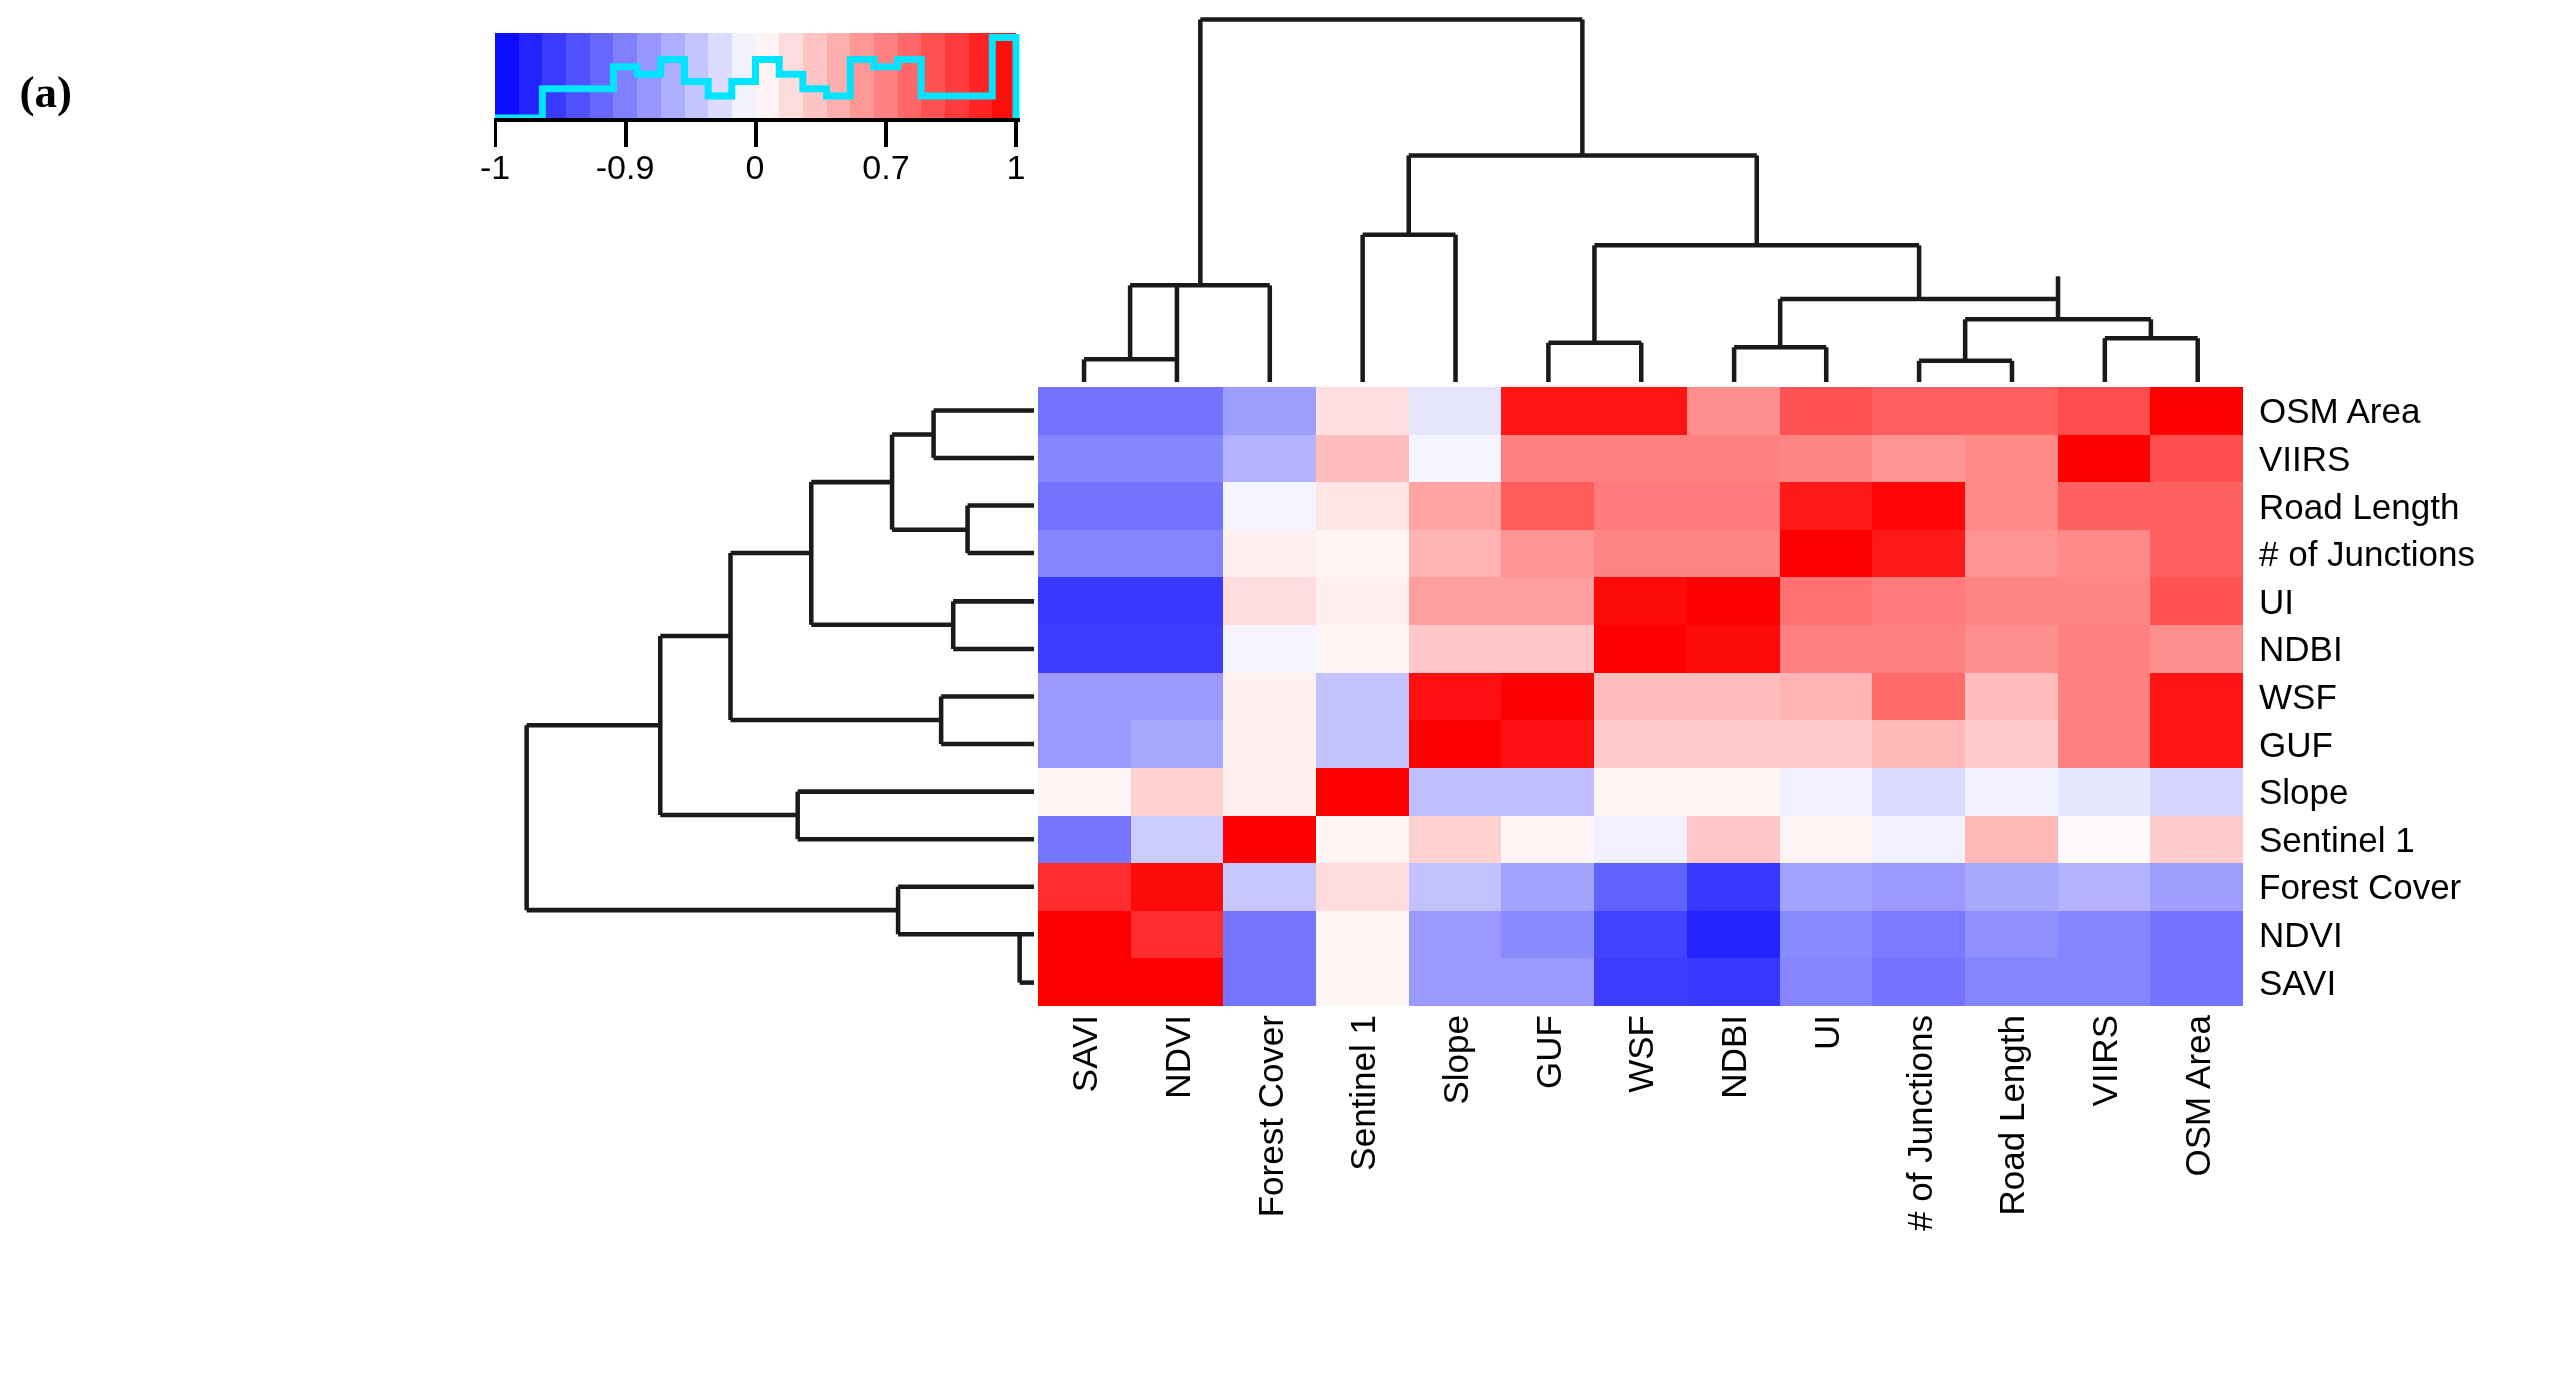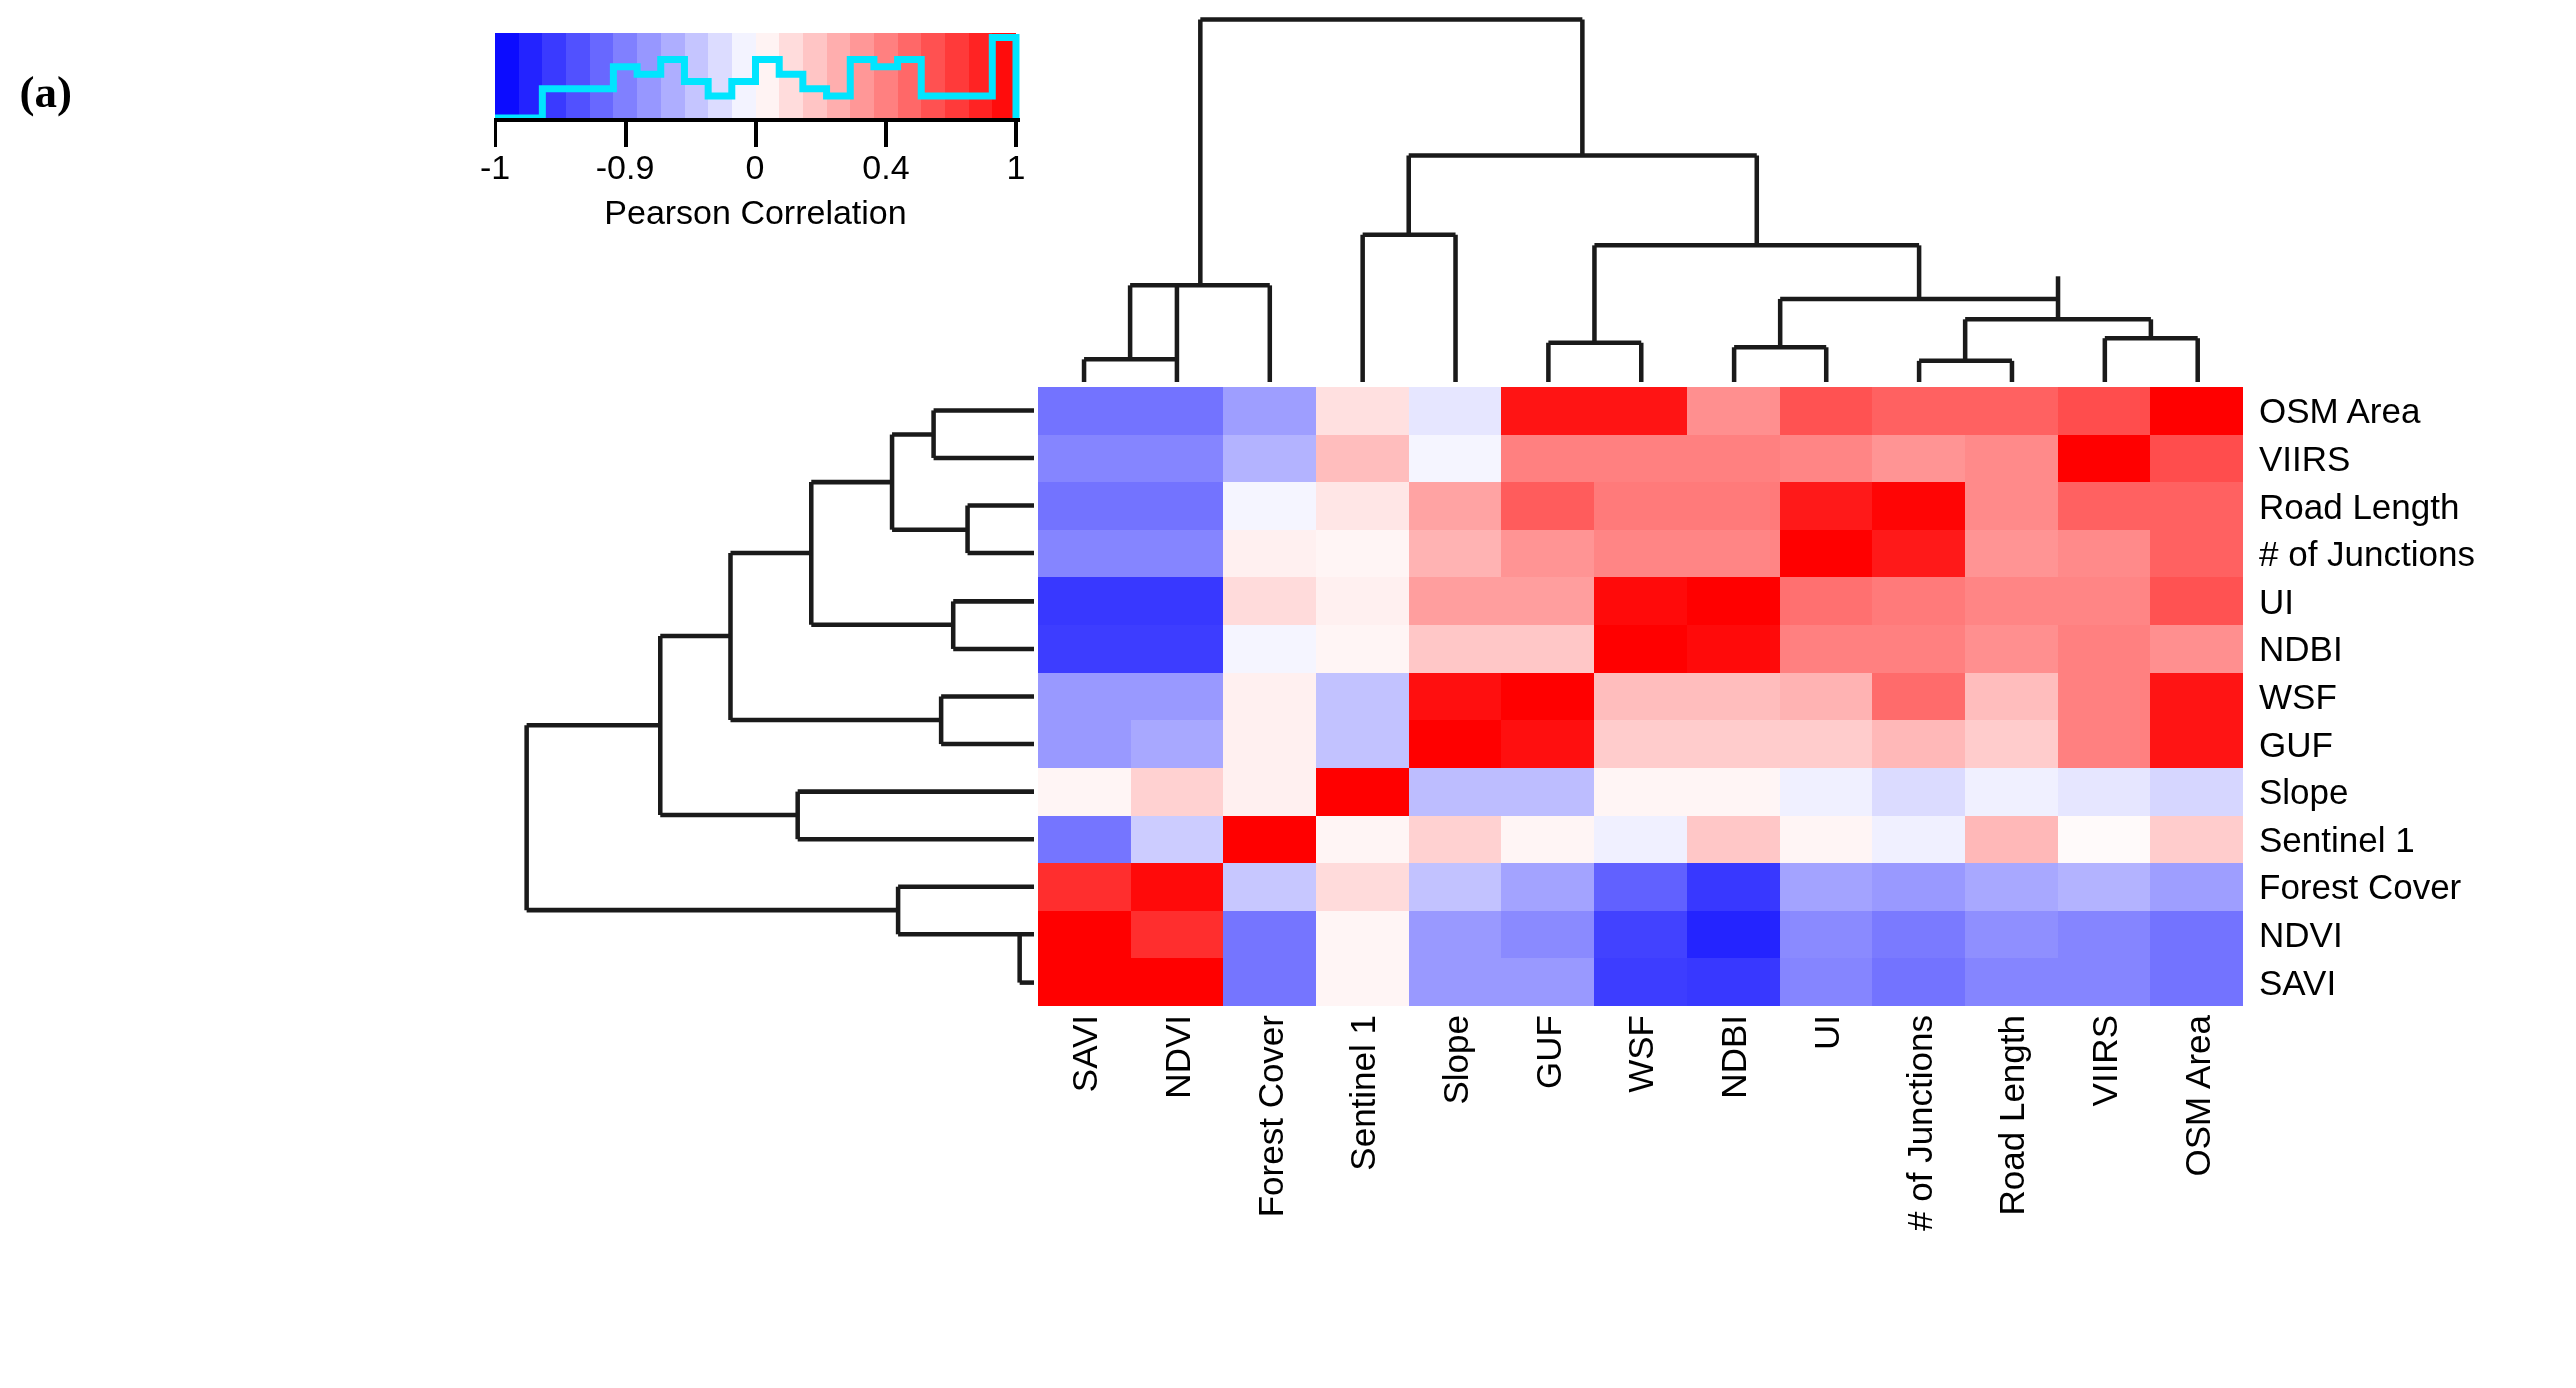--- a/index.html
+++ b/index.html
@@ -198,25 +198,24 @@
   </div>
   <div id="key-axis-line"></div>
   <div id="key-ticks">
       <div class="key-tick" style="left: -1.5px;"></div>
       <div class="key-tick-label" style="left: 0px;">-1</div>
       <div class="key-tick" style="left: 129px;"></div>
       <div class="key-tick-label" style="left: 130px;">-0.9</div>
       <div class="key-tick" style="left: 259px;"></div>
       <div class="key-tick-label" style="left: 260px;">0</div>
       <div class="key-tick" style="left: 389px;"></div>
-      <div class="key-tick-label" style="left: 391px;">0.4</div>
+      <div class="key-tick-label" style="left: 391px;">0.7</div>
       <div class="key-tick" style="left: 519px;"></div>
       <div class="key-tick-label" style="left: 521px;">1</div>
     </div>
-  <div id="key-title">Pearson Correlation</div>
 </div>
 
 <div id="col-dendro">
   <svg class="dendro-svg" viewBox="0 0 1596 498" preserveAspectRatio="none">
     <g fill="none" stroke="#1a1a1a" stroke-width="6" stroke-linecap="butt" vector-effect="non-scaling-stroke">
 
       <path d="M61,498 L61,468"></path>
       <path d="M184,498 L184,370"></path>
       <path d="M307,498 L307,370"></path>
       <path d="M430,498 L430,303"></path>

